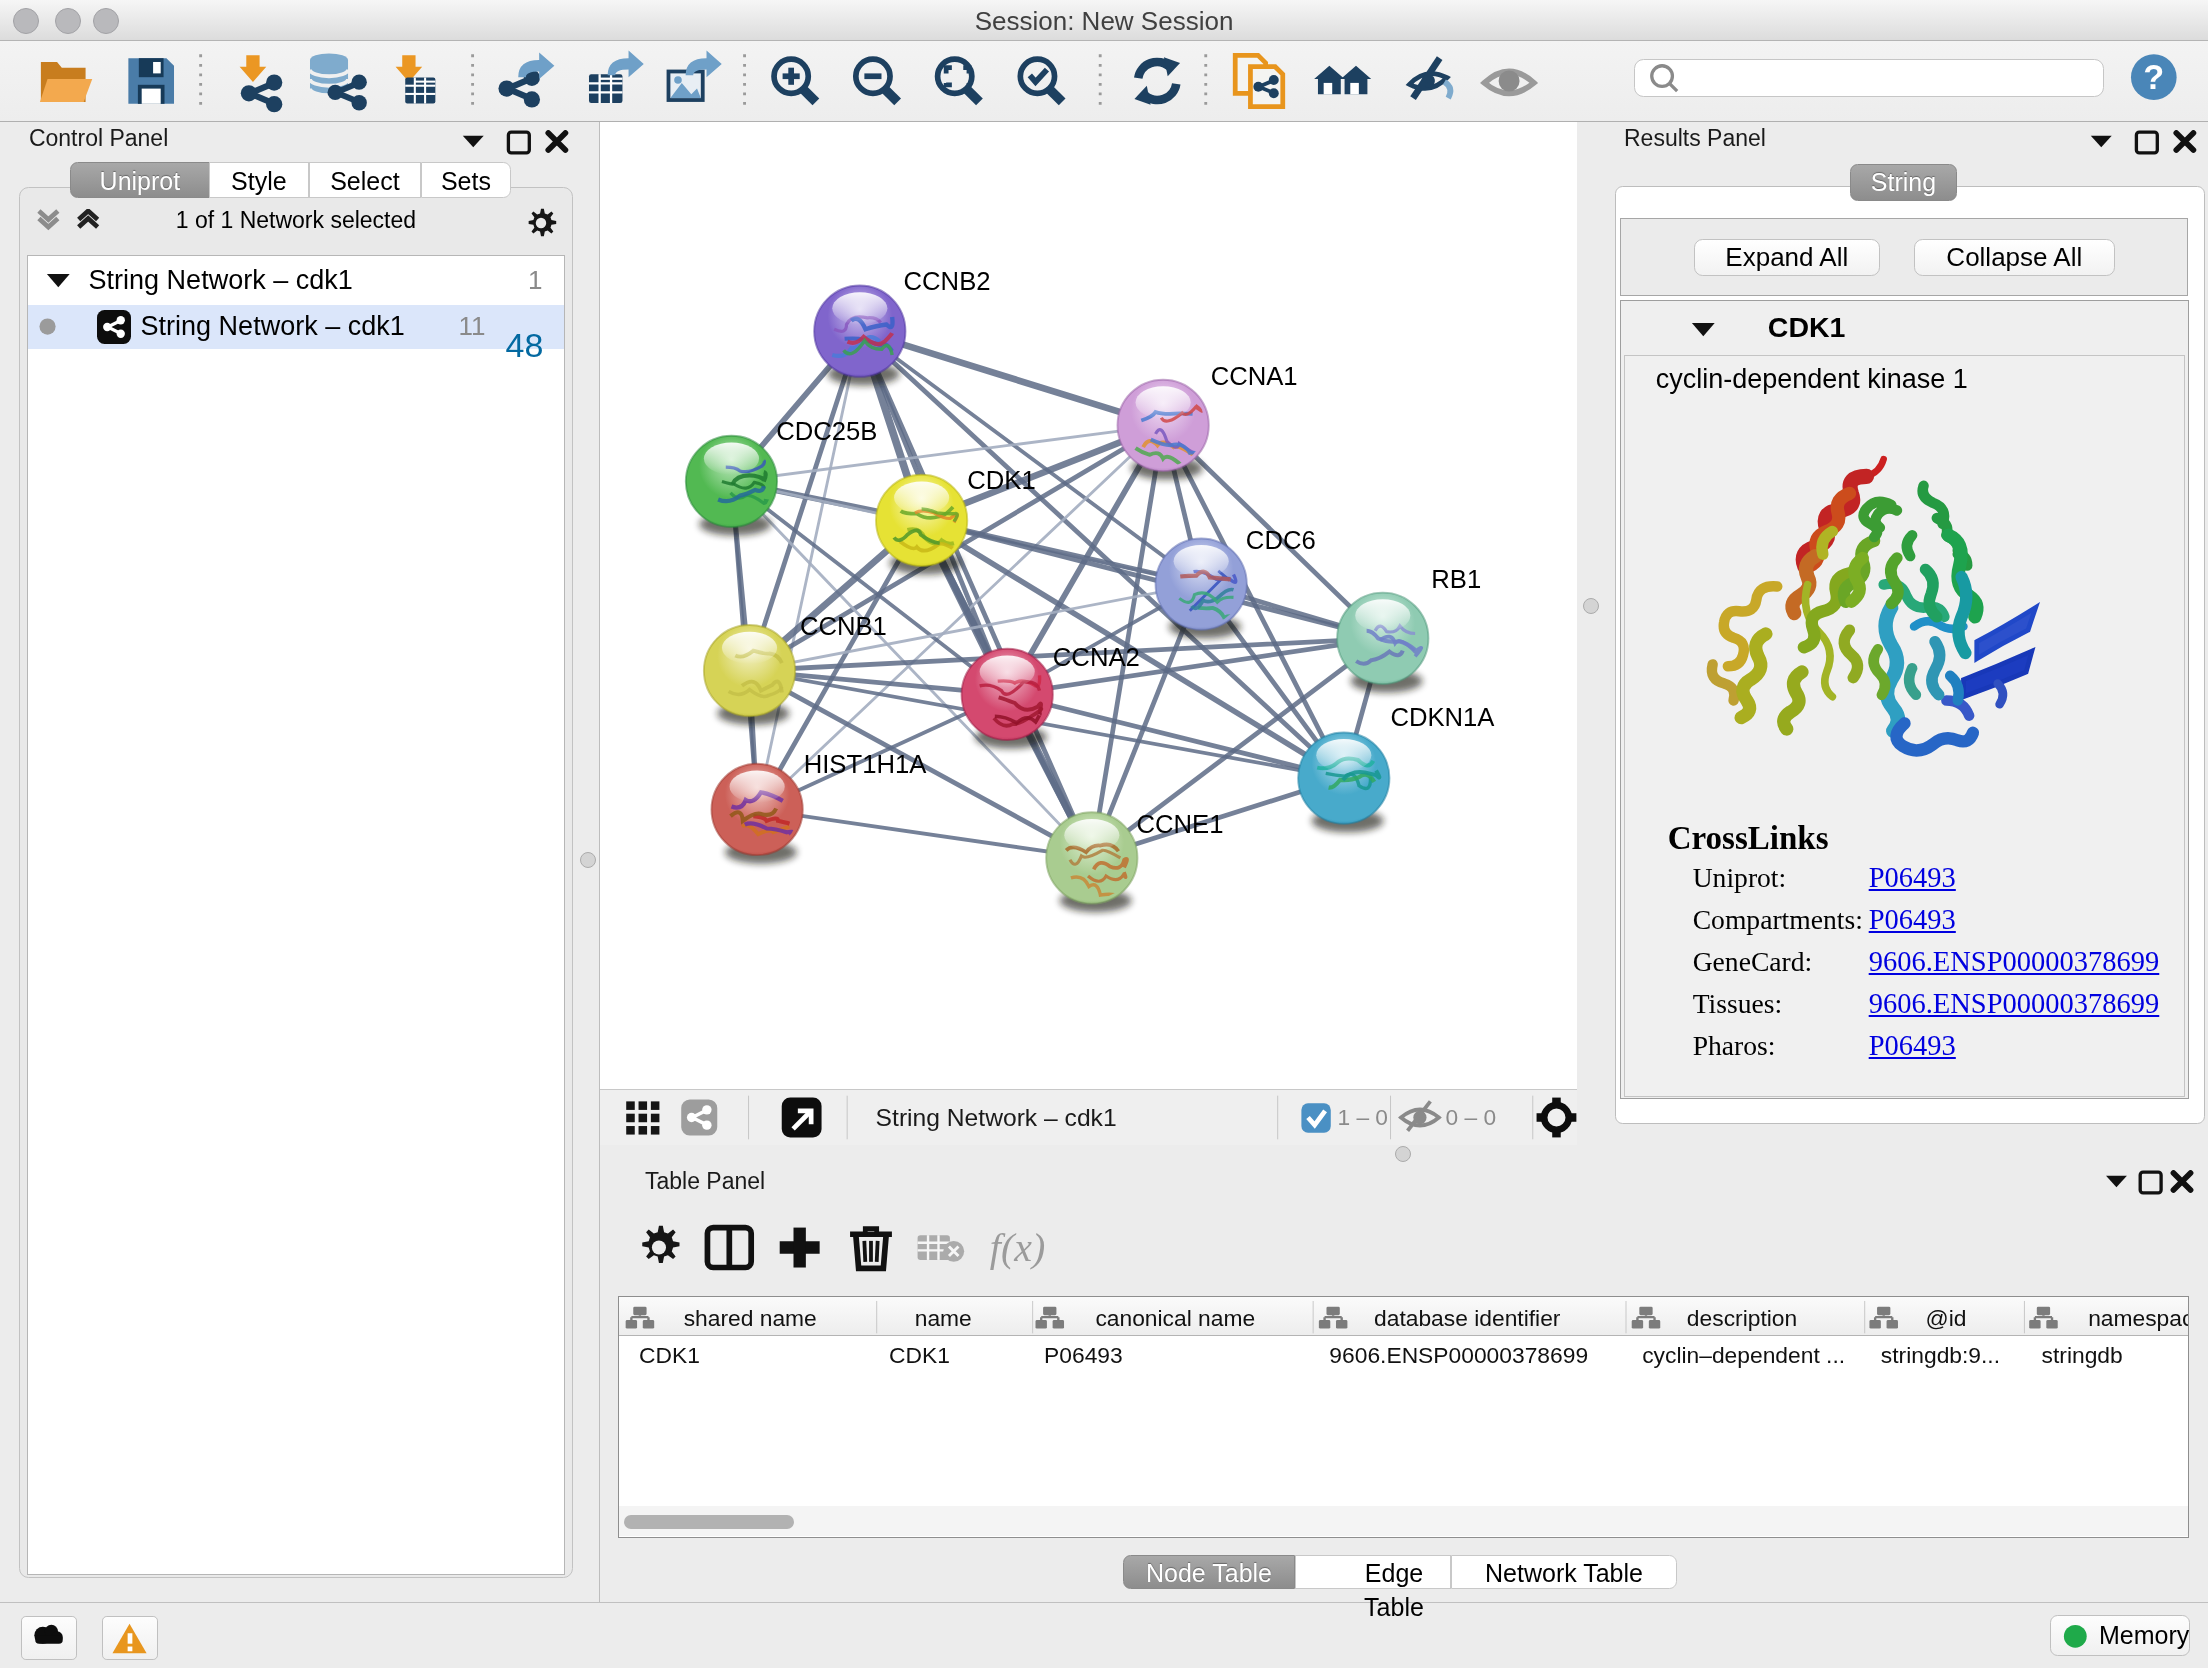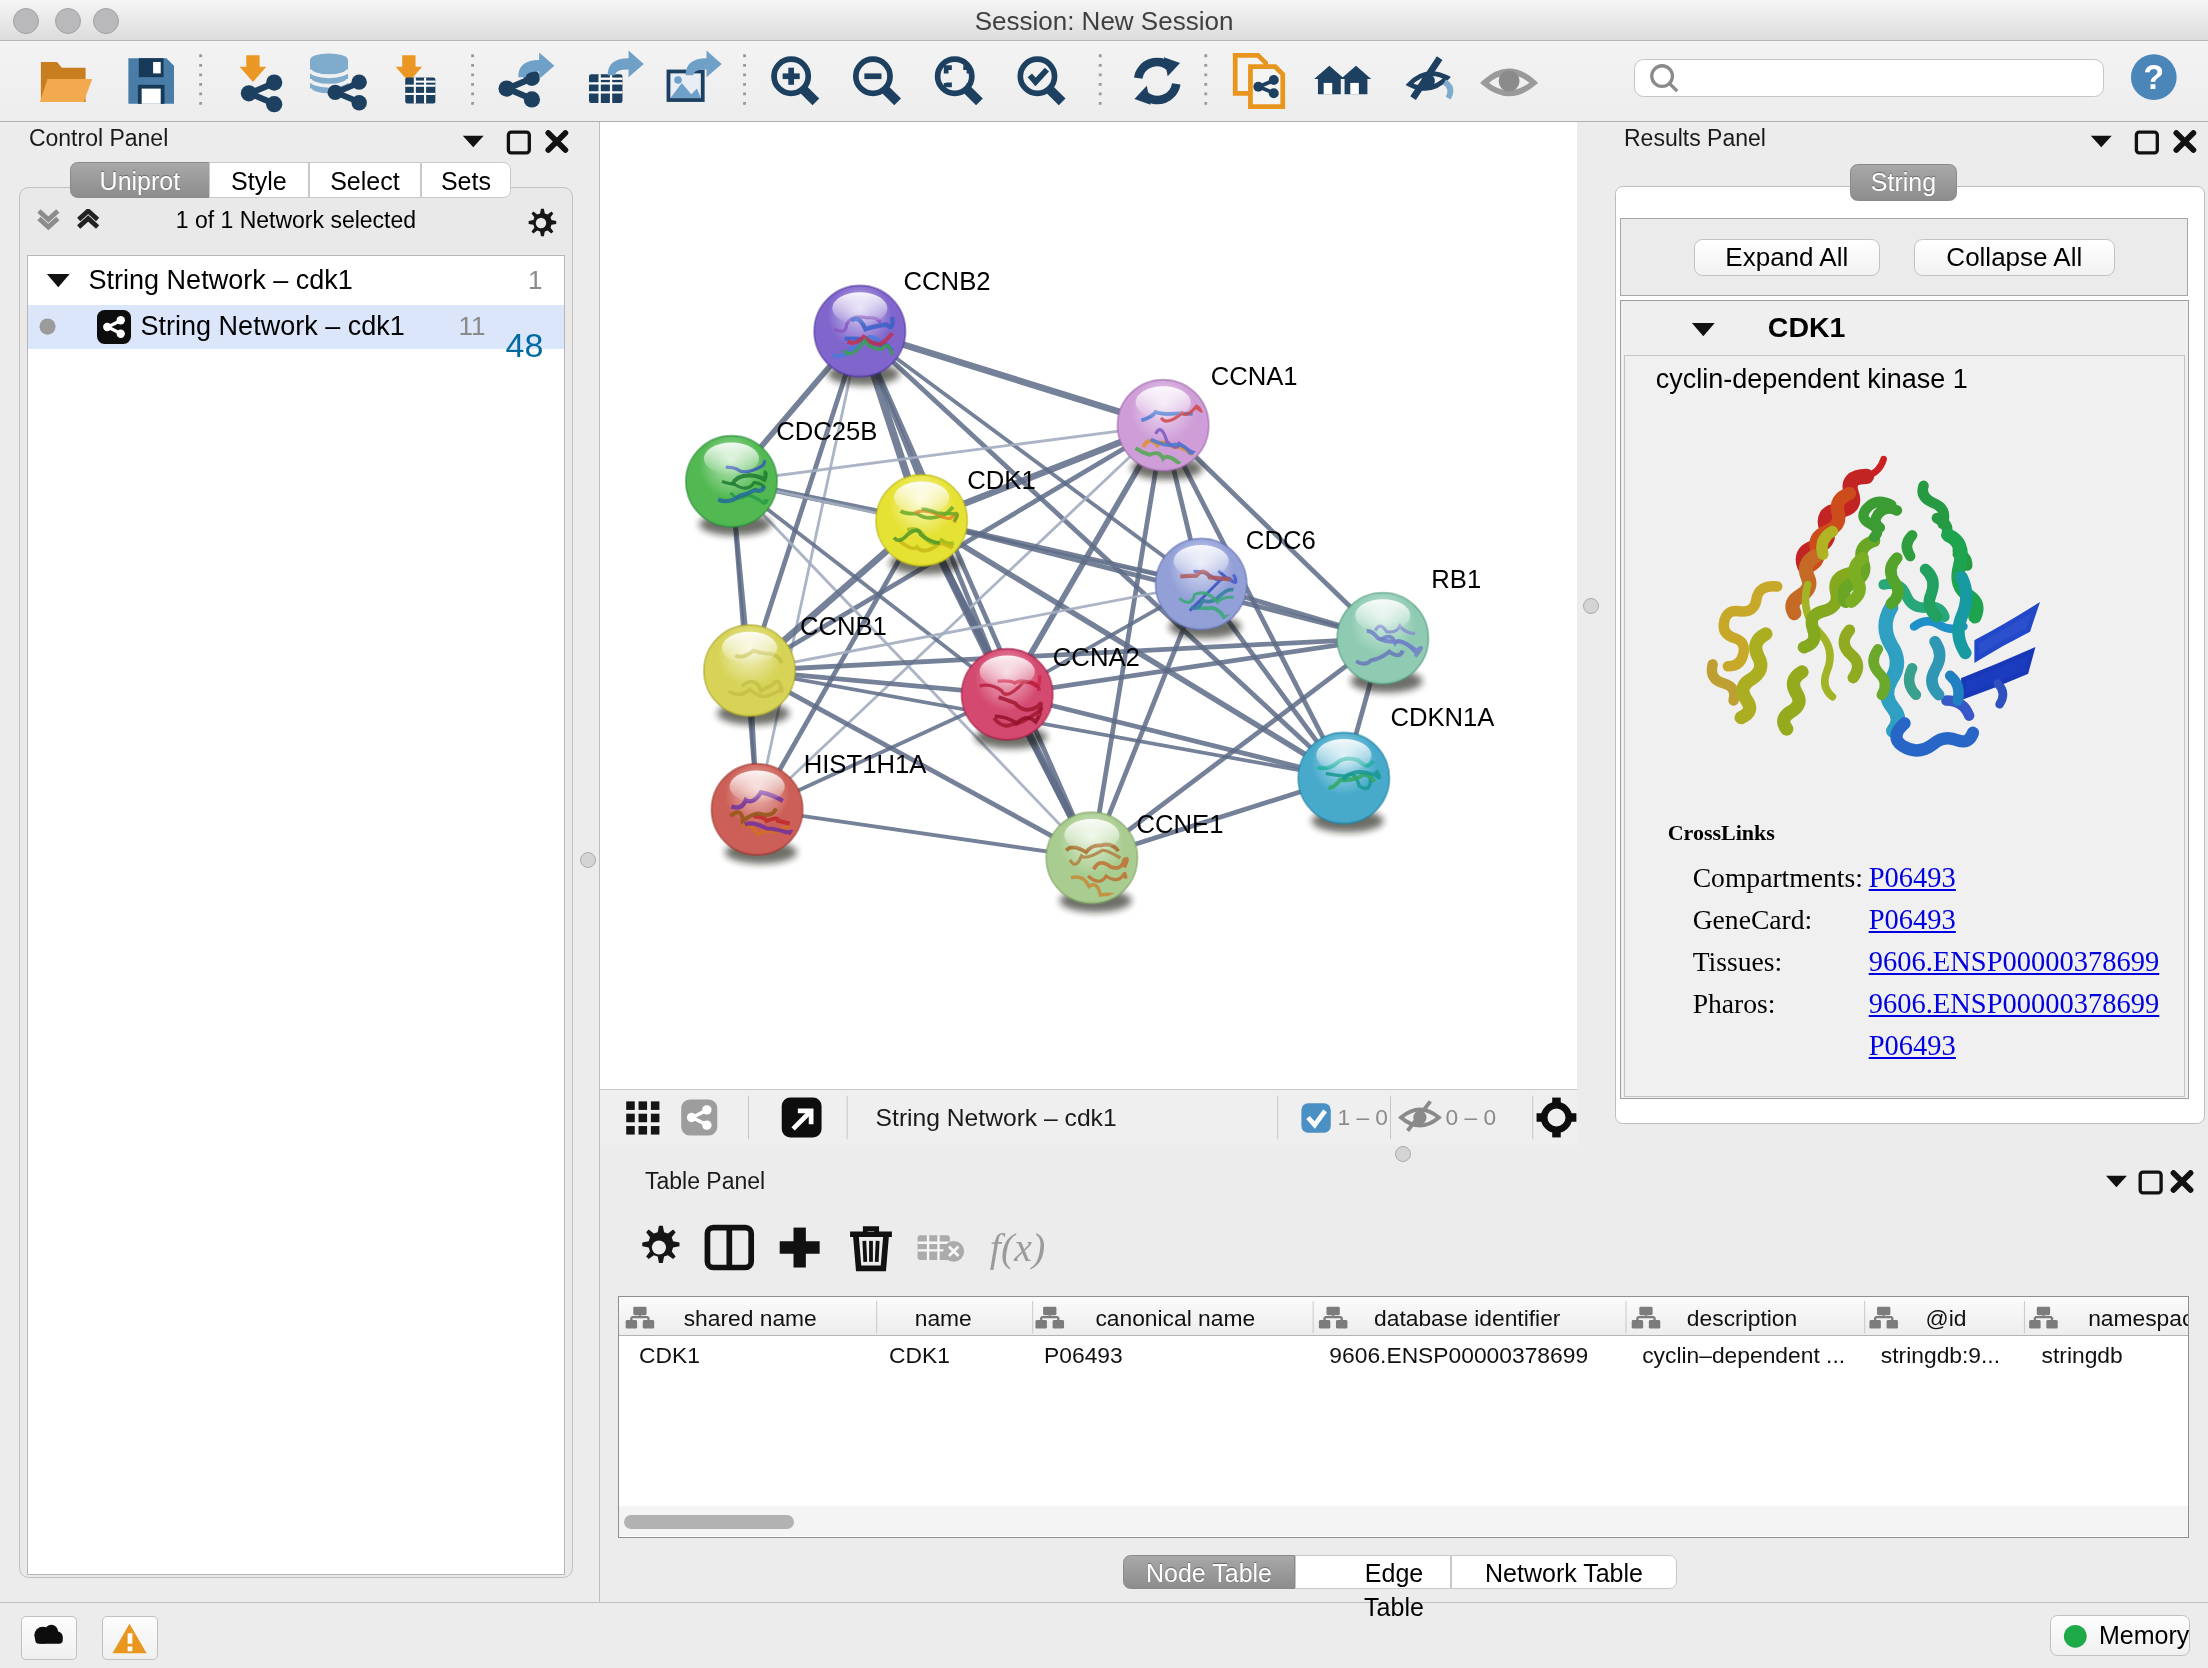--- a/index.html
+++ b/index.html
@@ -702,22 +702,23 @@
             <path d="M 246 120 q -12 12 -2 26 q 8 12 -4 22" stroke="#54a42c" stroke-width="12"></path>
             <path d="M 262 96 q -10 10 -2 22" stroke="#2f9e3e" stroke-width="11"></path>
             <path d="M 276 132 q 12 10 6 26 q -6 14 6 24" stroke="#21a060" stroke-width="12"></path>
             <path d="M 196 196 q -12 14 2 26 q 12 10 2 24" stroke="#90aa22" stroke-width="12"></path>
             <path d="M 226 216 q -10 14 2 26 q 10 10 2 22" stroke="#6ca82c" stroke-width="11"></path>
             <path d="M 262 236 q -8 16 4 28" stroke="#38a08c" stroke-width="11"></path>
             <path d="M 286 208 q 10 14 0 30 q -8 14 4 26" stroke="#2f96b4" stroke-width="12"></path>
             <path d="M 302 244 q 12 10 8 26" stroke="#2080c0" stroke-width="11"></path>
             <path d="M 178 92 q -14 8 -10 24" stroke="#b0b424" stroke-width="12"></path>
           </svg>
-          <div class="abs" style="left:43px;top:464px;font-size:22px;font-weight:bold;font-family:'Liberation Serif',serif;">CrossLinks</div>
+          <div class="abs" style="left:43px;top:464px;font-size:33px;font-weight:bold;font-family:'Liberation Serif',serif;">CrossLinks</div>
           <div class="abs" style="left:68px;top:501px;width:476px;font-size:27.6px;font-family:'Liberation Serif',serif;line-height:42px;">
+            <div>Uniprot:</div>
               <div>Compartments:</div>
               <div>GeneCard:</div>
               <div>Tissues:</div>
               <div>Pharos:</div>
           </div>
           <div class="abs" style="left:244px;top:501px;width:323px;font-size:28.5px;font-family:'Liberation Serif',serif;line-height:42px;white-space:nowrap;">
             <div><a class="lnk">P06493</a></div>
               <div><a class="lnk">P06493</a></div>
             <div><a class="lnk">9606.ENSP00000378699</a></div>
               <div><a class="lnk">9606.ENSP00000378699</a></div>

